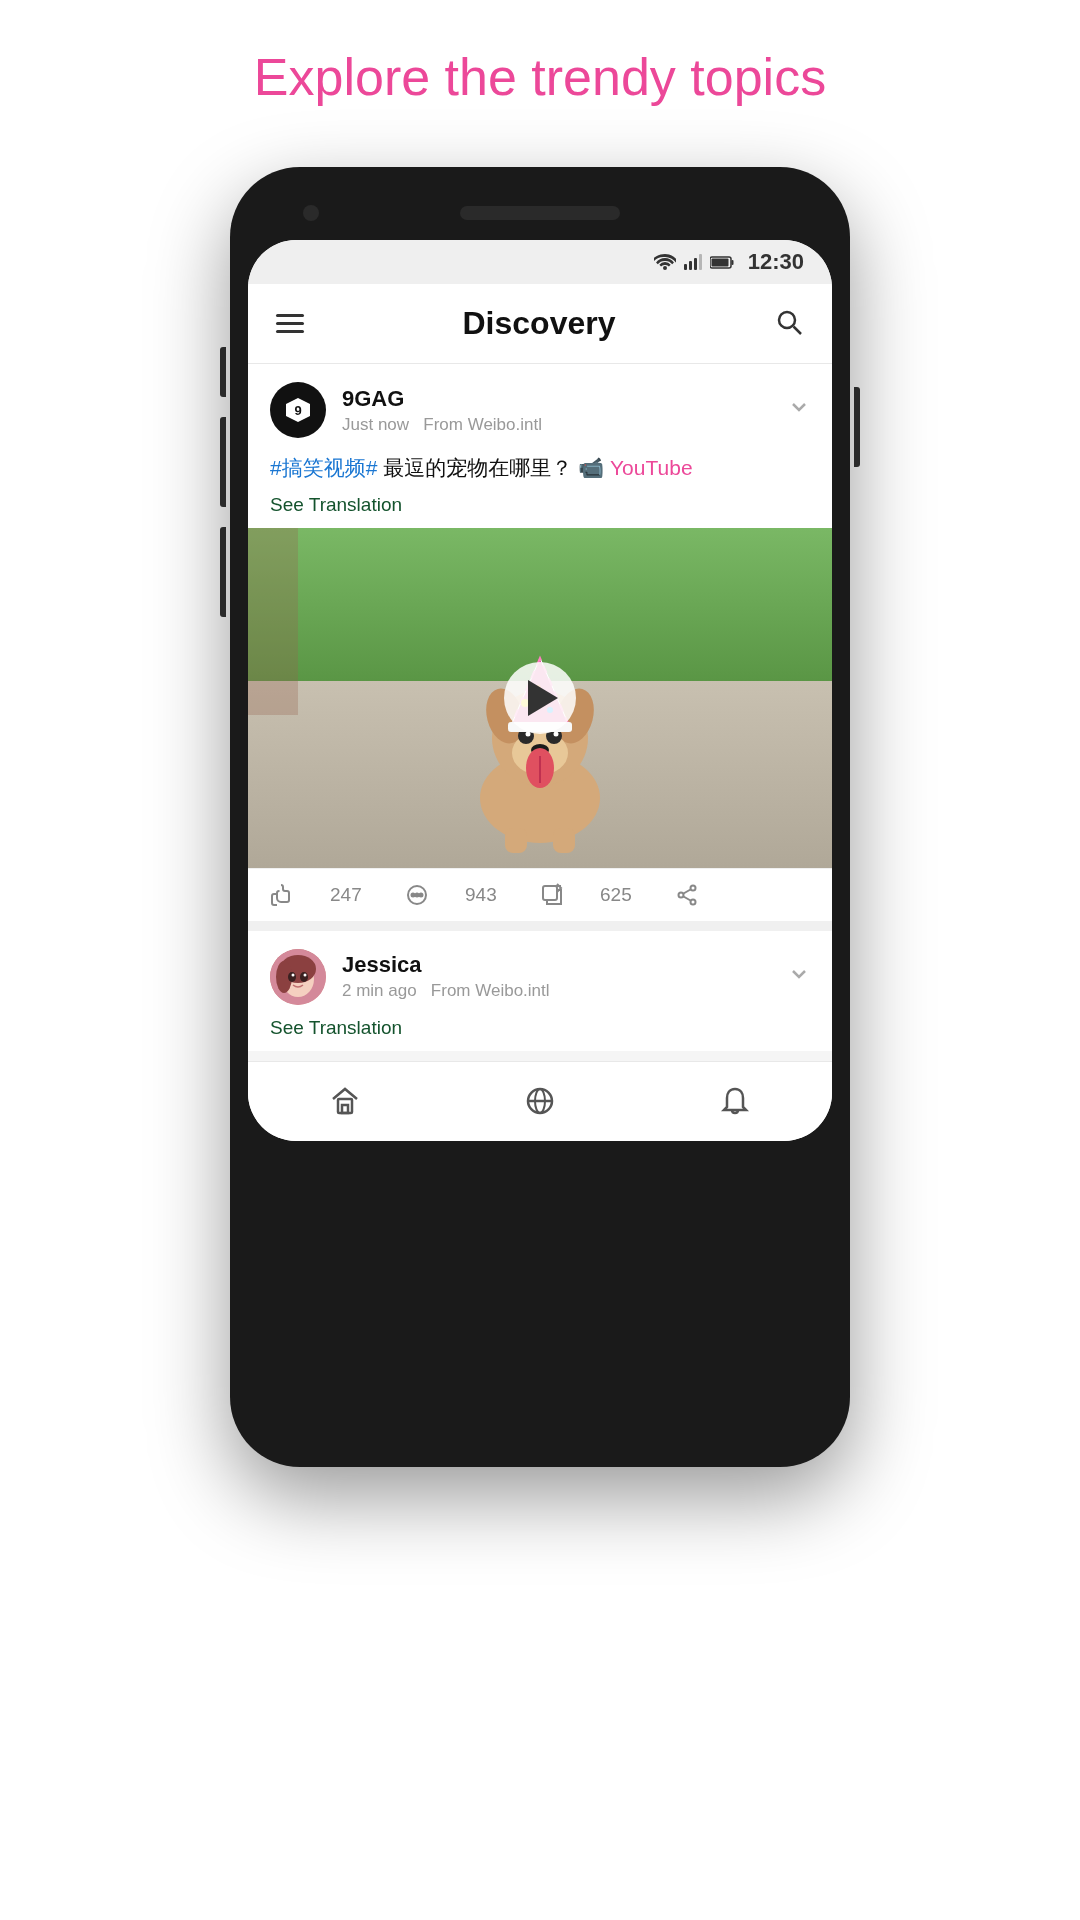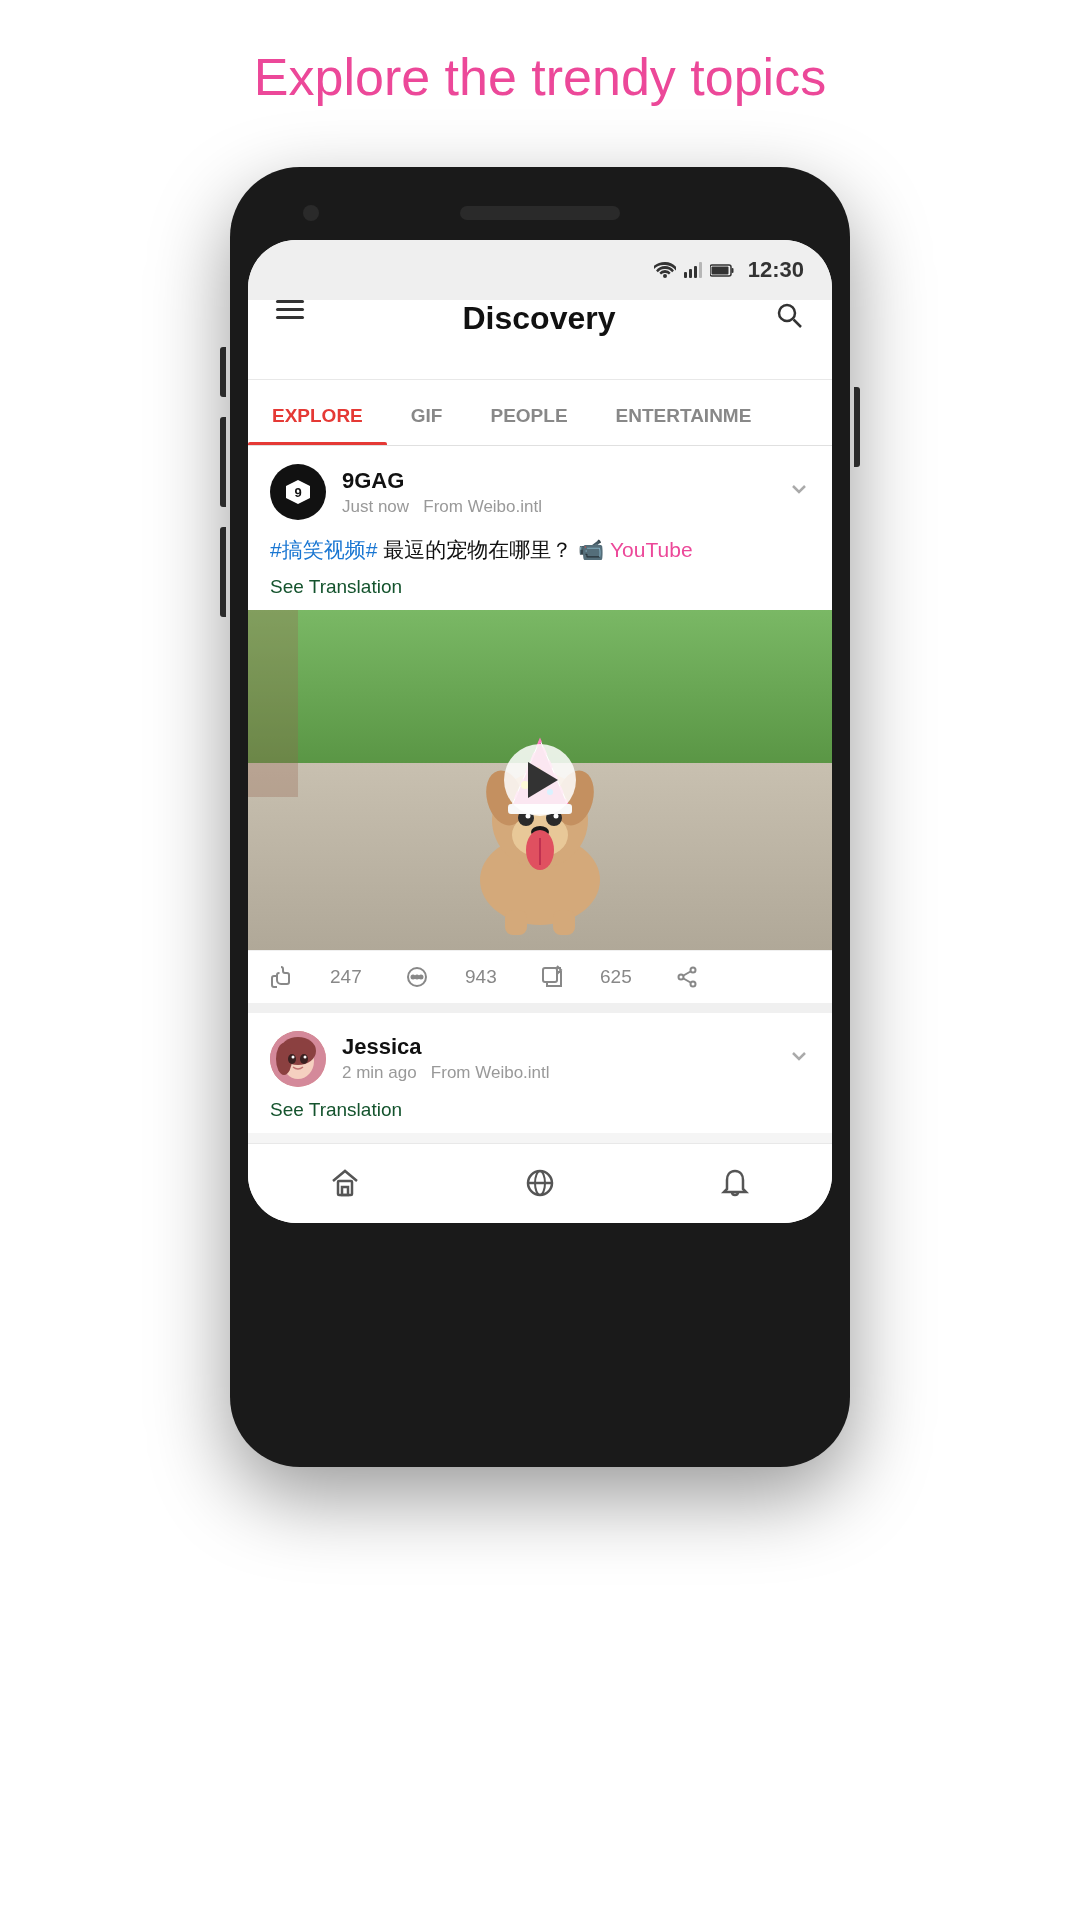--- a/index.html
+++ b/index.html
@@ -61,21 +61,21 @@
     .phone-screen {
       background: #f5f5f5;
       border-radius: 48px;
       overflow: hidden;
       width: 100%;
     }
 
     
     .status-bar {
       background: #efefef;
-      height: 60px;
+      height: 44px;
       display: flex;
       align-items: center;
       justify-content: flex-end;
       padding: 0 28px;
       gap: 10px;
     }
     .status-icons {
       display: flex;
       align-items: center;
       gap: 8px;
@@ -85,20 +85,21 @@
       font-weight: 600;
       color: #333;
       margin-left: 6px;
     }
 
     
     .app-header {
       background: #ffffff;
       height: 80px;
       display: flex;
+      align-items: center;
       justify-content: space-between;
       padding: 0 28px;
       border-bottom: 1px solid #e8e8e8;
     }
     .menu-icon {
       display: flex;
       flex-direction: column;
       gap: 5px;
       cursor: pointer;
     }
@@ -397,26 +398,20 @@
       </div>
       <span class="app-title">Discovery</span>
       <div class="search-icon-btn">
         <svg width="30" height="30" viewBox="0 0 30 30" fill="none" stroke="#333" stroke-width="2.5">
           <circle cx="13" cy="13" r="8"></circle>
           <line x1="19.5" y1="19.5" x2="27" y2="27"></line>
         </svg>
       </div>
     </div>
 
-    <div class="tabs-bar">
-      <div class="tab-item active">EXPLORE</div>
-      <div class="tab-item">GIF</div>
-      <div class="tab-item">PEOPLE</div>
-      <div class="tab-item">ENTERTAINME</div>
-    </div>
 
     <div class="feed">
 
       <div class="post-card">
         <div class="post-header">
           <div class="post-header-left">
             <div class="avatar-9gag">
               <svg width="32" height="32" viewBox="0 0 32 32" fill="none">
                 <polygon points="16,4 28,10 28,22 16,28 4,22 4,10" fill="white"></polygon>
                 <text x="16" y="21" text-anchor="middle" font-size="13" font-weight="900" fill="#111" font-family="Arial">9</text>

